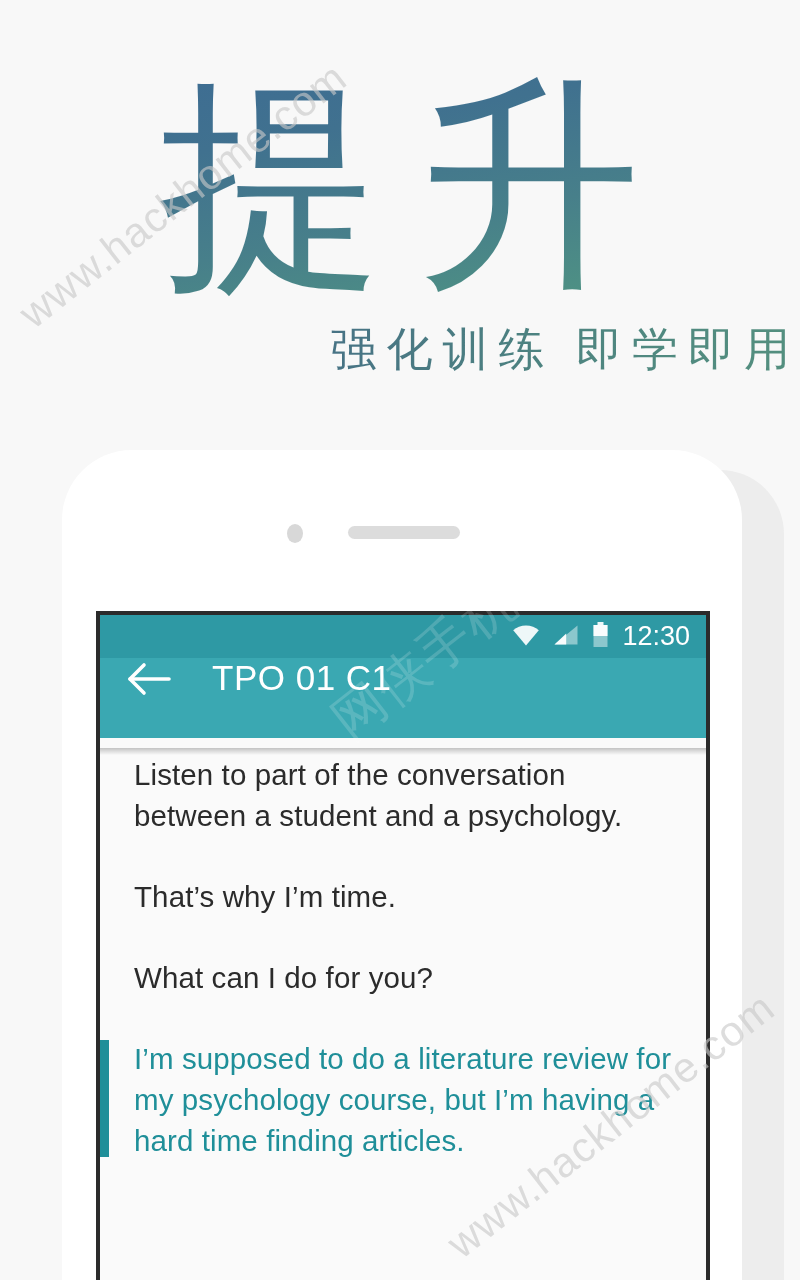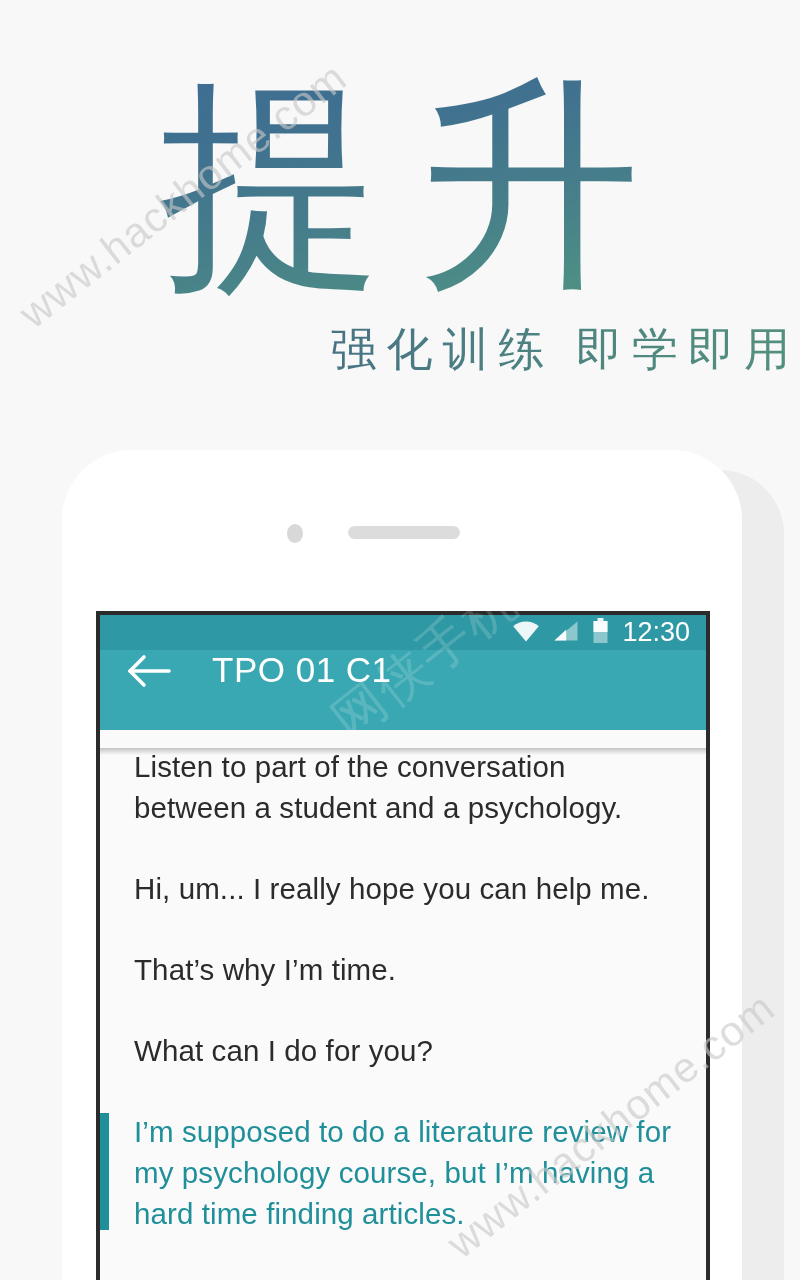--- a/index.html
+++ b/index.html
@@ -127,21 +127,21 @@
     top: 615px;
     width: 606px;
     height: 665px;
     background: #fafafa;
     overflow: hidden;
   }
 
   
   .statusbar {
     position: relative;
-    height: 35px;
+    height: 43px;
     background: #2e99a4;
     display: flex;
     align-items: center;
     justify-content: flex-end;
     padding-right: 16px;
     box-sizing: border-box;
   }
   .sb-icons {
     display: flex;
     align-items: center;
@@ -298,21 +298,20 @@
             <path d="M17 3 L3 17 L17 31" stroke="#ffffff" stroke-width="3.6" stroke-linecap="round" stroke-linejoin="round" fill="none"></path>
           </svg>
         </span>
       </div>
       <div class="appbar-title">TPO 01 C1</div>
     </div>
     <div class="appbar-shadow"></div>
 
     <div class="transcript">
       <p class="para">Listen to part of the conversation between a student and a psychology.</p>
-      <p class="para">Hi, um... I really hope you can help me.</p>
       <p class="para">That’s why I’m time.</p>
       <p class="para">What can I do for you?</p>
       <p class="para active">
         <span class="marker"></span>
         <span>I’m supposed to do a literature review for my psychology course, but I’m having a hard time finding articles.</span>
       </p>
     </div>
 
   </div>
 

